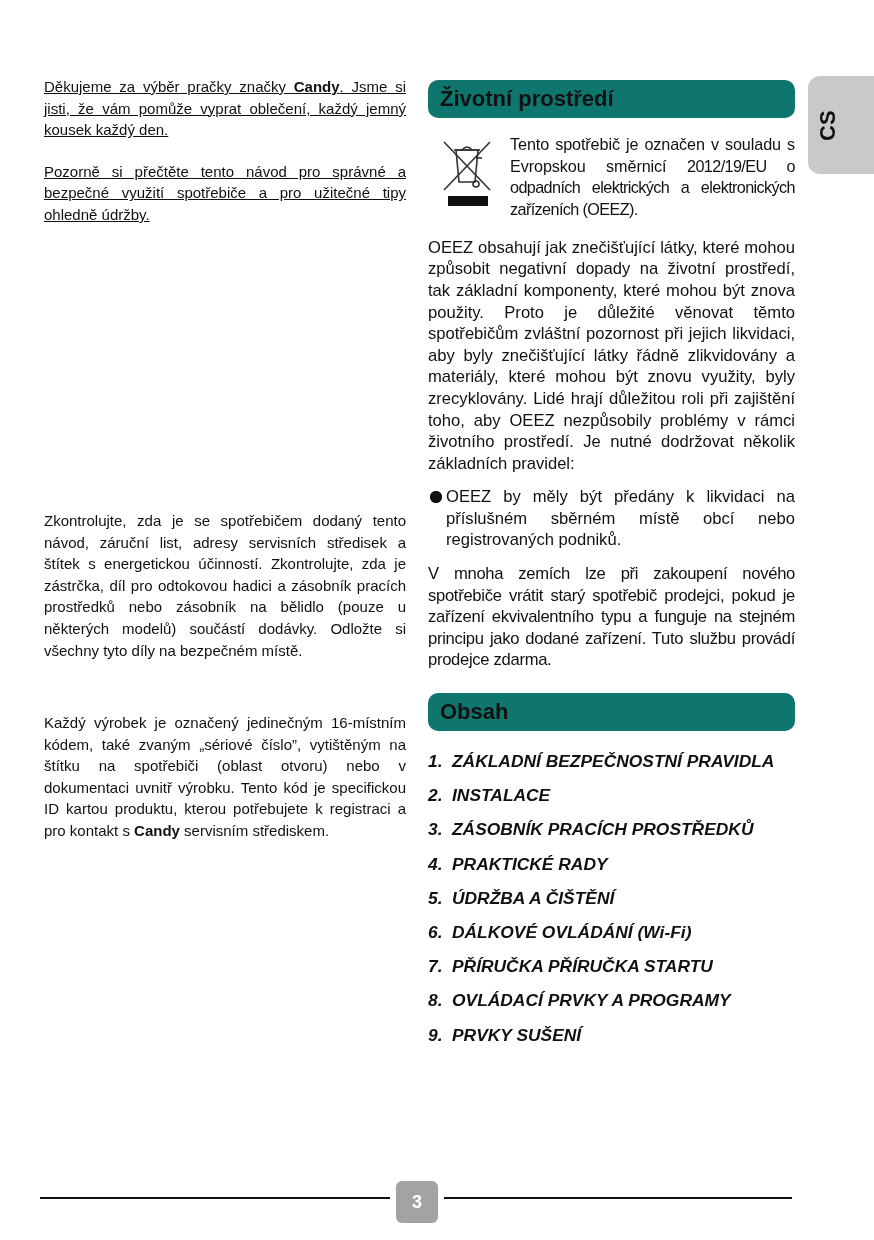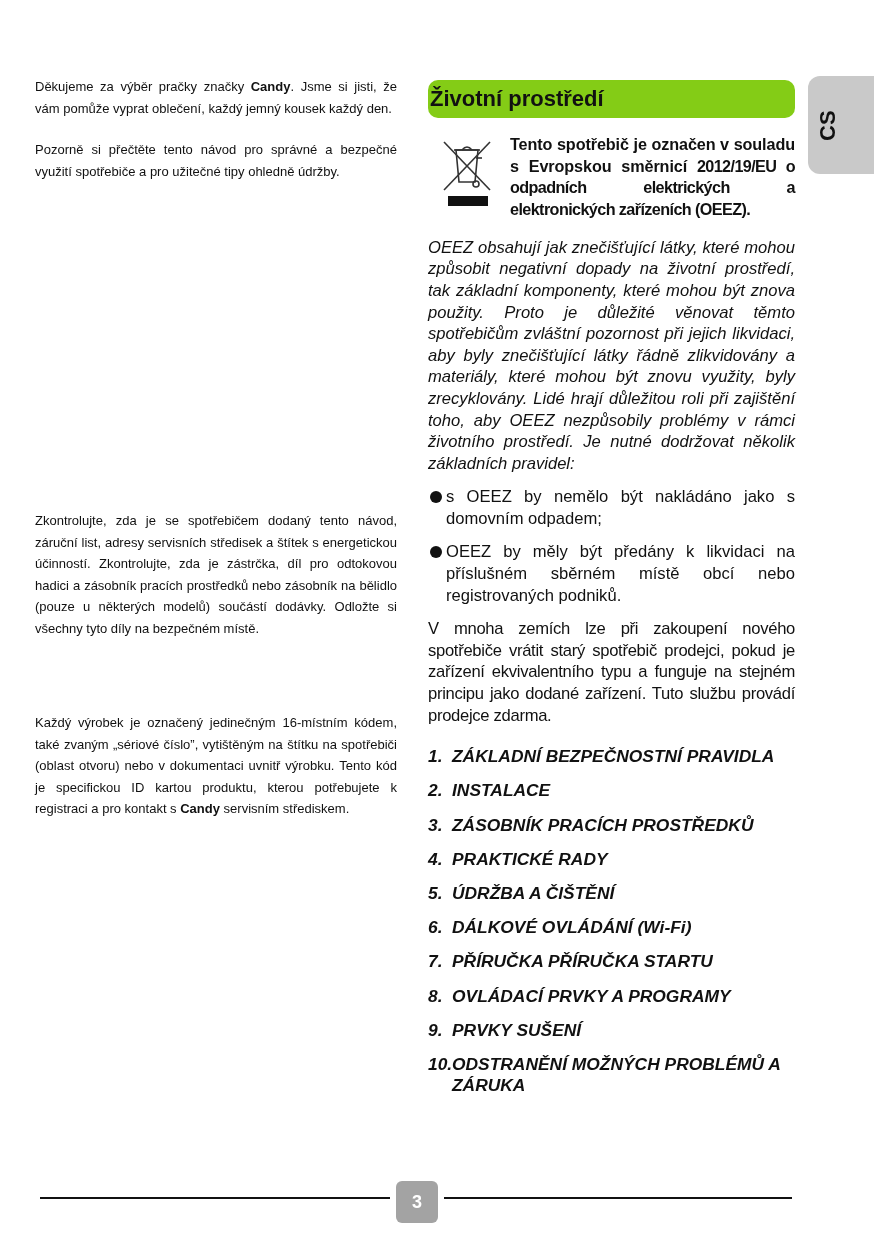--- a/index.html
+++ b/index.html
@@ -1,33 +1,33 @@
 <!DOCTYPE html>
 <html><head>
 <meta charset="utf-8">
 <style>
   html, body { margin: 0; padding: 0; background: #ffffff; }
   body { width: 874px; height: 1240px; position: relative; overflow: hidden; font-family: "Liberation Sans", sans-serif; color: #111; }
-  .col-left { position: absolute; left: 35px; top: 76px; width: 362px; font-size: 13px; line-height: 21.6px; }
+  .col-left { position: absolute; left: 44px; top: 76px; width: 362px; font-size: 15px; line-height: 21.6px; text-decoration: underline; }
   .col-left p { margin: 0; text-align: justify; }
   .col-left .spacer-1 { height: 20px; }
   .col-left .book-block { position: absolute; top: 292px; left: 0; width: 362px; }
   .col-left .book-icon { position: absolute; left: 8px; top: 0; width: 50px; height: 42px; }
   .col-left .book-text { padding-top: 20px; text-indent: 82px; }
   .col-left .block-check { position: absolute; top: 434px; left: 0; width: 362px; }
   .col-left .block-serial { position: absolute; top: 636px; left: 0; width: 362px; }
   b { font-weight: bold; }
 
   .col-right { position: absolute; left: 428px; top: 80px; width: 367px; font-size: 16.6px; line-height: 21.6px; }
-  .section-header { background: #84cc16; border-radius: 10px; height: 38px; display: flex; align-items: center; padding-left: 2px; font-size: 22px; font-weight: bold; color: #111; }
+  .section-header { background: #0f766e; border-radius: 10px; height: 38px; display: flex; align-items: center; padding-left: 12px; font-size: 22px; font-weight: bold; color: #111; }
   .weee-block { position: relative; margin-top: 14px; min-height: 86px; }
   .weee-icon { position: absolute; left: 12px; top: 2px; width: 56px; height: 74px; }
-  .weee-text { margin-left: 82px; text-align: justify; font-size: 16.2px; line-height: 21.6px; letter-spacing: -0.1px; font-weight: bold; }
+  .weee-text { margin-left: 82px; text-align: justify; font-size: 16.2px; line-height: 21.6px; letter-spacing: -0.1px; }
   .weee-text .condensed { letter-spacing: -0.6px; }
-  .para { margin: 0; text-align: justify; font-style: italic; }
+  .para { margin: 0; text-align: justify; }
   .bullets { list-style: none; margin: 12px 0 0 0; padding: 0; }
   .bullets li { position: relative; padding-left: 18px; text-align: justify; margin-bottom: 12px; }
   .bullets li .dot { position: absolute; left: 2px; top: 5px; width: 12px; height: 12px; border-radius: 50%; background: #111; }
   .return-para { margin: 0; text-align: justify; letter-spacing: -0.3px; }
 
   .toc-header { margin-top: 22px; }
   .toc { list-style: none; margin: 20px 0 0 0; padding: 0; }
   .toc li { font-style: italic; font-weight: bold; font-size: 17.4px; line-height: 21px; margin-bottom: 13.2px; display: flex; }
   .toc li .num { width: 24px; flex: 0 0 auto; }
   .toc li .lbl { flex: 1; }
@@ -76,26 +76,27 @@
         <circle cx="36" cy="48" r="3"></circle>
       </g>
       <rect x="8" y="60" width="40" height="10" fill="#111"></rect>
     </svg>
     <p class="weee-text"><span>Tento spotřebič je označen v souladu s Evropskou směrnicí </span><span class="condensed">2012/19/EU o odpadních elektrických a elektronických zařízeních (OEEZ).</span></p>
   </div>
 
   <p class="para">OEEZ obsahují jak znečišťující látky, které mohou způsobit negativní dopady na životní prostředí, tak základní komponenty, které mohou být znova použity. Proto je důležité věnovat těmto spotřebičům zvláštní pozornost při jejich likvidaci, aby byly znečišťující látky řádně zlikvidovány a materiály, které mohou být znovu využity, byly zrecyklovány. Lidé hrají důležitou roli při zajištění toho, aby OEEZ nezpůsobily problémy v rámci životního prostředí. Je nutné dodržovat několik základních pravidel:</p>
 
   <ul class="bullets">
-    <li><span class="dot"></span><span>s OEEZ by nemělo být nakládáno jako s domovním odpadem;</span></li>
+    <li><span class="dot"></span></li>
     <li><span class="dot"></span><span>OEEZ by měly být předány k likvidaci na příslušném sběrném místě obcí nebo registrovaných podniků.</span></li>
   </ul>
 
   <p class="return-para">V mnoha zemích lze při zakoupení nového spotřebiče vrátit starý spotřebič prodejci, pokud je zařízení ekvivalentního typu a funguje na stejném principu jako dodané zařízení. Tuto službu provádí prodejce zdarma.</p>
 
+  <div class="section-header toc-header">Obsah</div>
 
   <ol class="toc">
     <li>
         <span class="num">1.</span>
         <span class="lbl">ZÁKLADNÍ BEZPEČNOSTNÍ PRAVIDLA</span>
       </li>
     <li>
         <span class="num">2.</span>
         <span class="lbl">INSTALACE</span>
       </li>
@@ -120,22 +121,18 @@
         <span class="lbl">PŘÍRUČKA PŘÍRUČKA STARTU</span>
       </li>
     <li>
         <span class="num">8.</span>
         <span class="lbl">OVLÁDACÍ PRVKY A PROGRAMY</span>
       </li>
     <li>
         <span class="num">9.</span>
         <span class="lbl">PRVKY SUŠENÍ</span>
       </li>
-    <li>
-        <span class="num">10.</span>
-        <span class="lbl">ODSTRANĚNÍ MOŽNÝCH PROBLÉMŮ A ZÁRUKA</span>
-      </li>
   </ol>
 </div>
 
 <div class="footer-line-left"></div>
 <div class="page-badge">3</div>
 <div class="footer-line-right"></div>
 
 </body></html>

